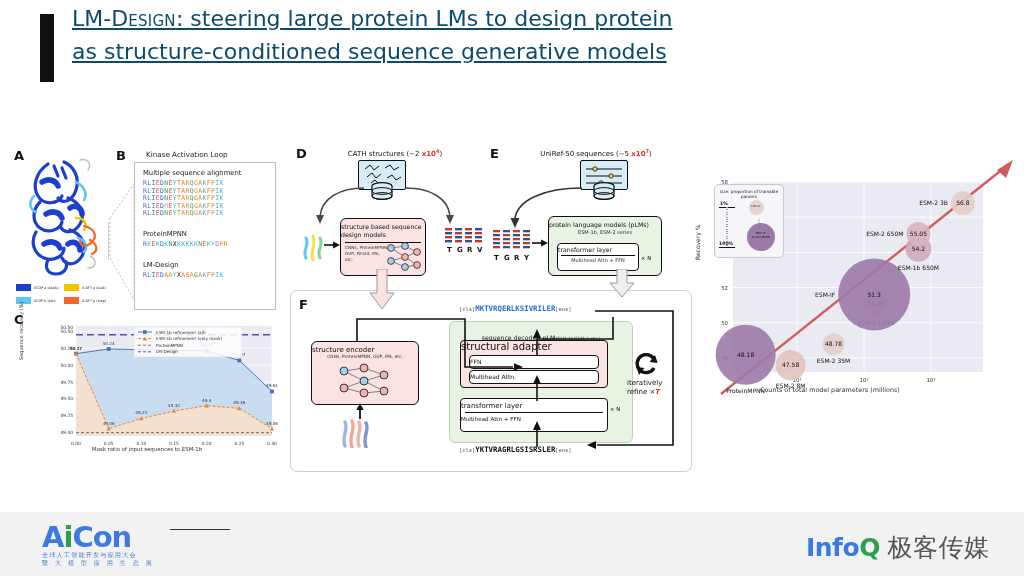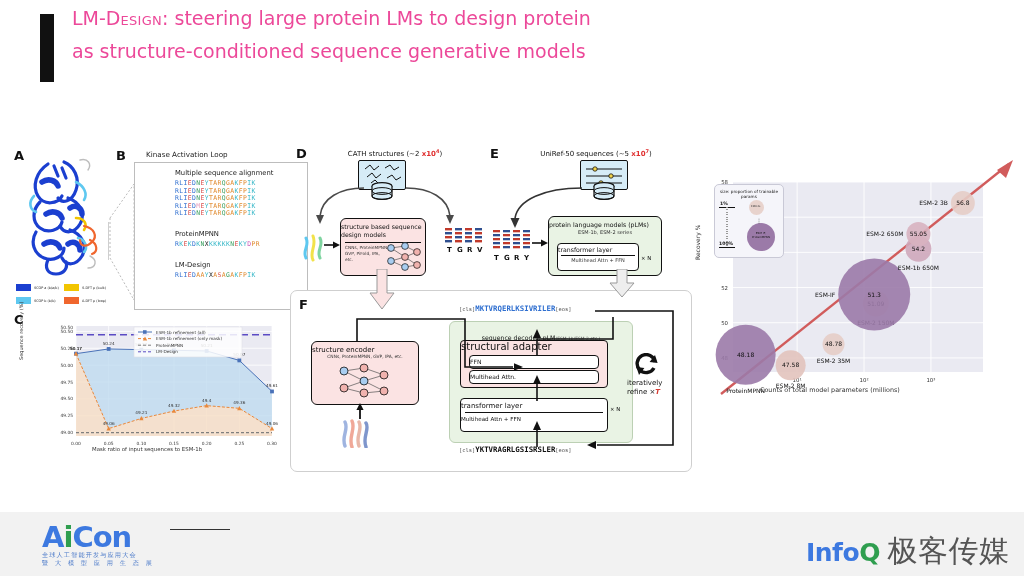--- a/index.html
+++ b/index.html
@@ -2,53 +2,53 @@
 <html><head>
 <meta charset="utf-8">
 <style>
   html,body{margin:0;padding:0;}
   body{width:1024px;height:576px;background:#ffffff;font-family:"DejaVu Sans",sans-serif;overflow:hidden;position:relative;}
   .slide{position:relative;width:1024px;height:576px;background:#fff;}
 
   
   #title-bar{position:absolute;left:40px;top:14px;width:14px;height:68px;background:#111;}
   #title-block{position:absolute;left:72px;top:2px;width:900px;}
-  .title-line{font-family:"DejaVu Sans",sans-serif;font-size:19px;line-height:33px;color:#ec4899;white-space:nowrap;}
+  .title-line{font-family:"DejaVu Sans",sans-serif;font-size:22px;line-height:33px;color:#0c4a6e;white-space:nowrap;text-decoration:underline;}
   .smallcaps{font-variant:small-caps;letter-spacing:.3px;}
 
   
   #footer{position:absolute;left:0;top:512px;width:1024px;height:64px;background:#f2f2f2;}
   #aicon-logo{position:absolute;left:42px;top:523px;width:120px;}
   .aicon-word{font-size:29px;font-weight:bold;color:#3d79e0;letter-spacing:-1px;line-height:28px;}
   .aicon-word .g{color:#2f9e4f;}
   .aicon-sub{font-size:6.2px;color:#4a79c9;letter-spacing:1.1px;line-height:8px;white-space:nowrap;}
   .aicon-sub2{font-size:6.2px;color:#4a79c9;letter-spacing:2.4px;line-height:8px;white-space:nowrap;}
   #footer-rule{position:absolute;left:170px;top:529px;width:60px;height:0;border-top:1px solid #333;}
   #footer-caption{position:absolute;left:170px;top:536px;font-size:11px;color:#1a1a1a;font-style:italic;white-space:nowrap;}
   #infoq-logo{position:absolute;left:806px;top:531px;display:flex;align-items:baseline;}
   .infoq-info{font-size:25px;font-weight:bold;color:#3d79e0;letter-spacing:-.5px;}
   .infoq-q{font-size:25px;font-weight:bold;color:#2f9e4f;}
-  .infoq-cn{font-size:30px;color:#555;margin-left:7px;letter-spacing:.5px;}
+  .infoq-cn{font-size:25px;color:#555;margin-left:7px;letter-spacing:.5px;}
 
   
   #figure{position:absolute;left:0;top:140px;width:1024px;height:355px;}
   .panel-letter{position:absolute;font-size:13px;font-weight:bold;color:#111;font-family:"DejaVu Sans",sans-serif;}
 
   
   #panel-a{position:absolute;left:14px;top:8px;width:100px;height:165px;}
   #panel-a-img{position:absolute;left:4px;top:4px;width:92px;height:128px;}
   #panel-a-legend{position:absolute;left:2px;top:134px;width:96px;height:26px;}
   .lg-row{display:flex;align-items:center;height:11px;margin-bottom:2px;}
   .lg-sw{width:15px;height:7px;margin-right:3px;}
   .lg-tx{font-size:3.4px;color:#222;white-space:nowrap;}
 
   
   #panel-b{position:absolute;left:116px;top:8px;width:160px;height:160px;}
   #panel-b-title{position:absolute;left:30px;top:2px;font-size:7.2px;color:#222;white-space:nowrap;}
-  #panel-b-box{position:absolute;left:18px;top:14px;width:140px;height:146px;border:1px solid #bdbdbd;background:#fff;padding-left:32px;}
+  #panel-b-box{position:absolute;left:18px;top:14px;width:140px;height:146px;border:1px solid #bdbdbd;background:#fff;}
   .pb-h{font-size:6.8px;color:#222;margin:6px 0 3px 8px;}
   .seq{font-family:"DejaVu Sans Mono",monospace;font-size:6.4px;letter-spacing:.4px;margin-left:8px;line-height:7.6px;white-space:nowrap;}
   .aa-b{color:#2f6fd0;} .aa-r{color:#d9534f;} .aa-g{color:#3a9e5e;}
   .aa-o{color:#e08a2e;} .aa-c{color:#38b8c8;} .aa-m{color:#c957b8;}
   .aa-k{color:#222;} .aa-p{color:#e8a0bf;}
   #panel-b-wedge{position:absolute;left:-8px;top:34px;}
 
   
   #panel-c{position:absolute;left:14px;top:168px;width:268px;height:150px;}
   #panel-c-plot{position:absolute;left:36px;top:10px;width:228px;height:140px;}

